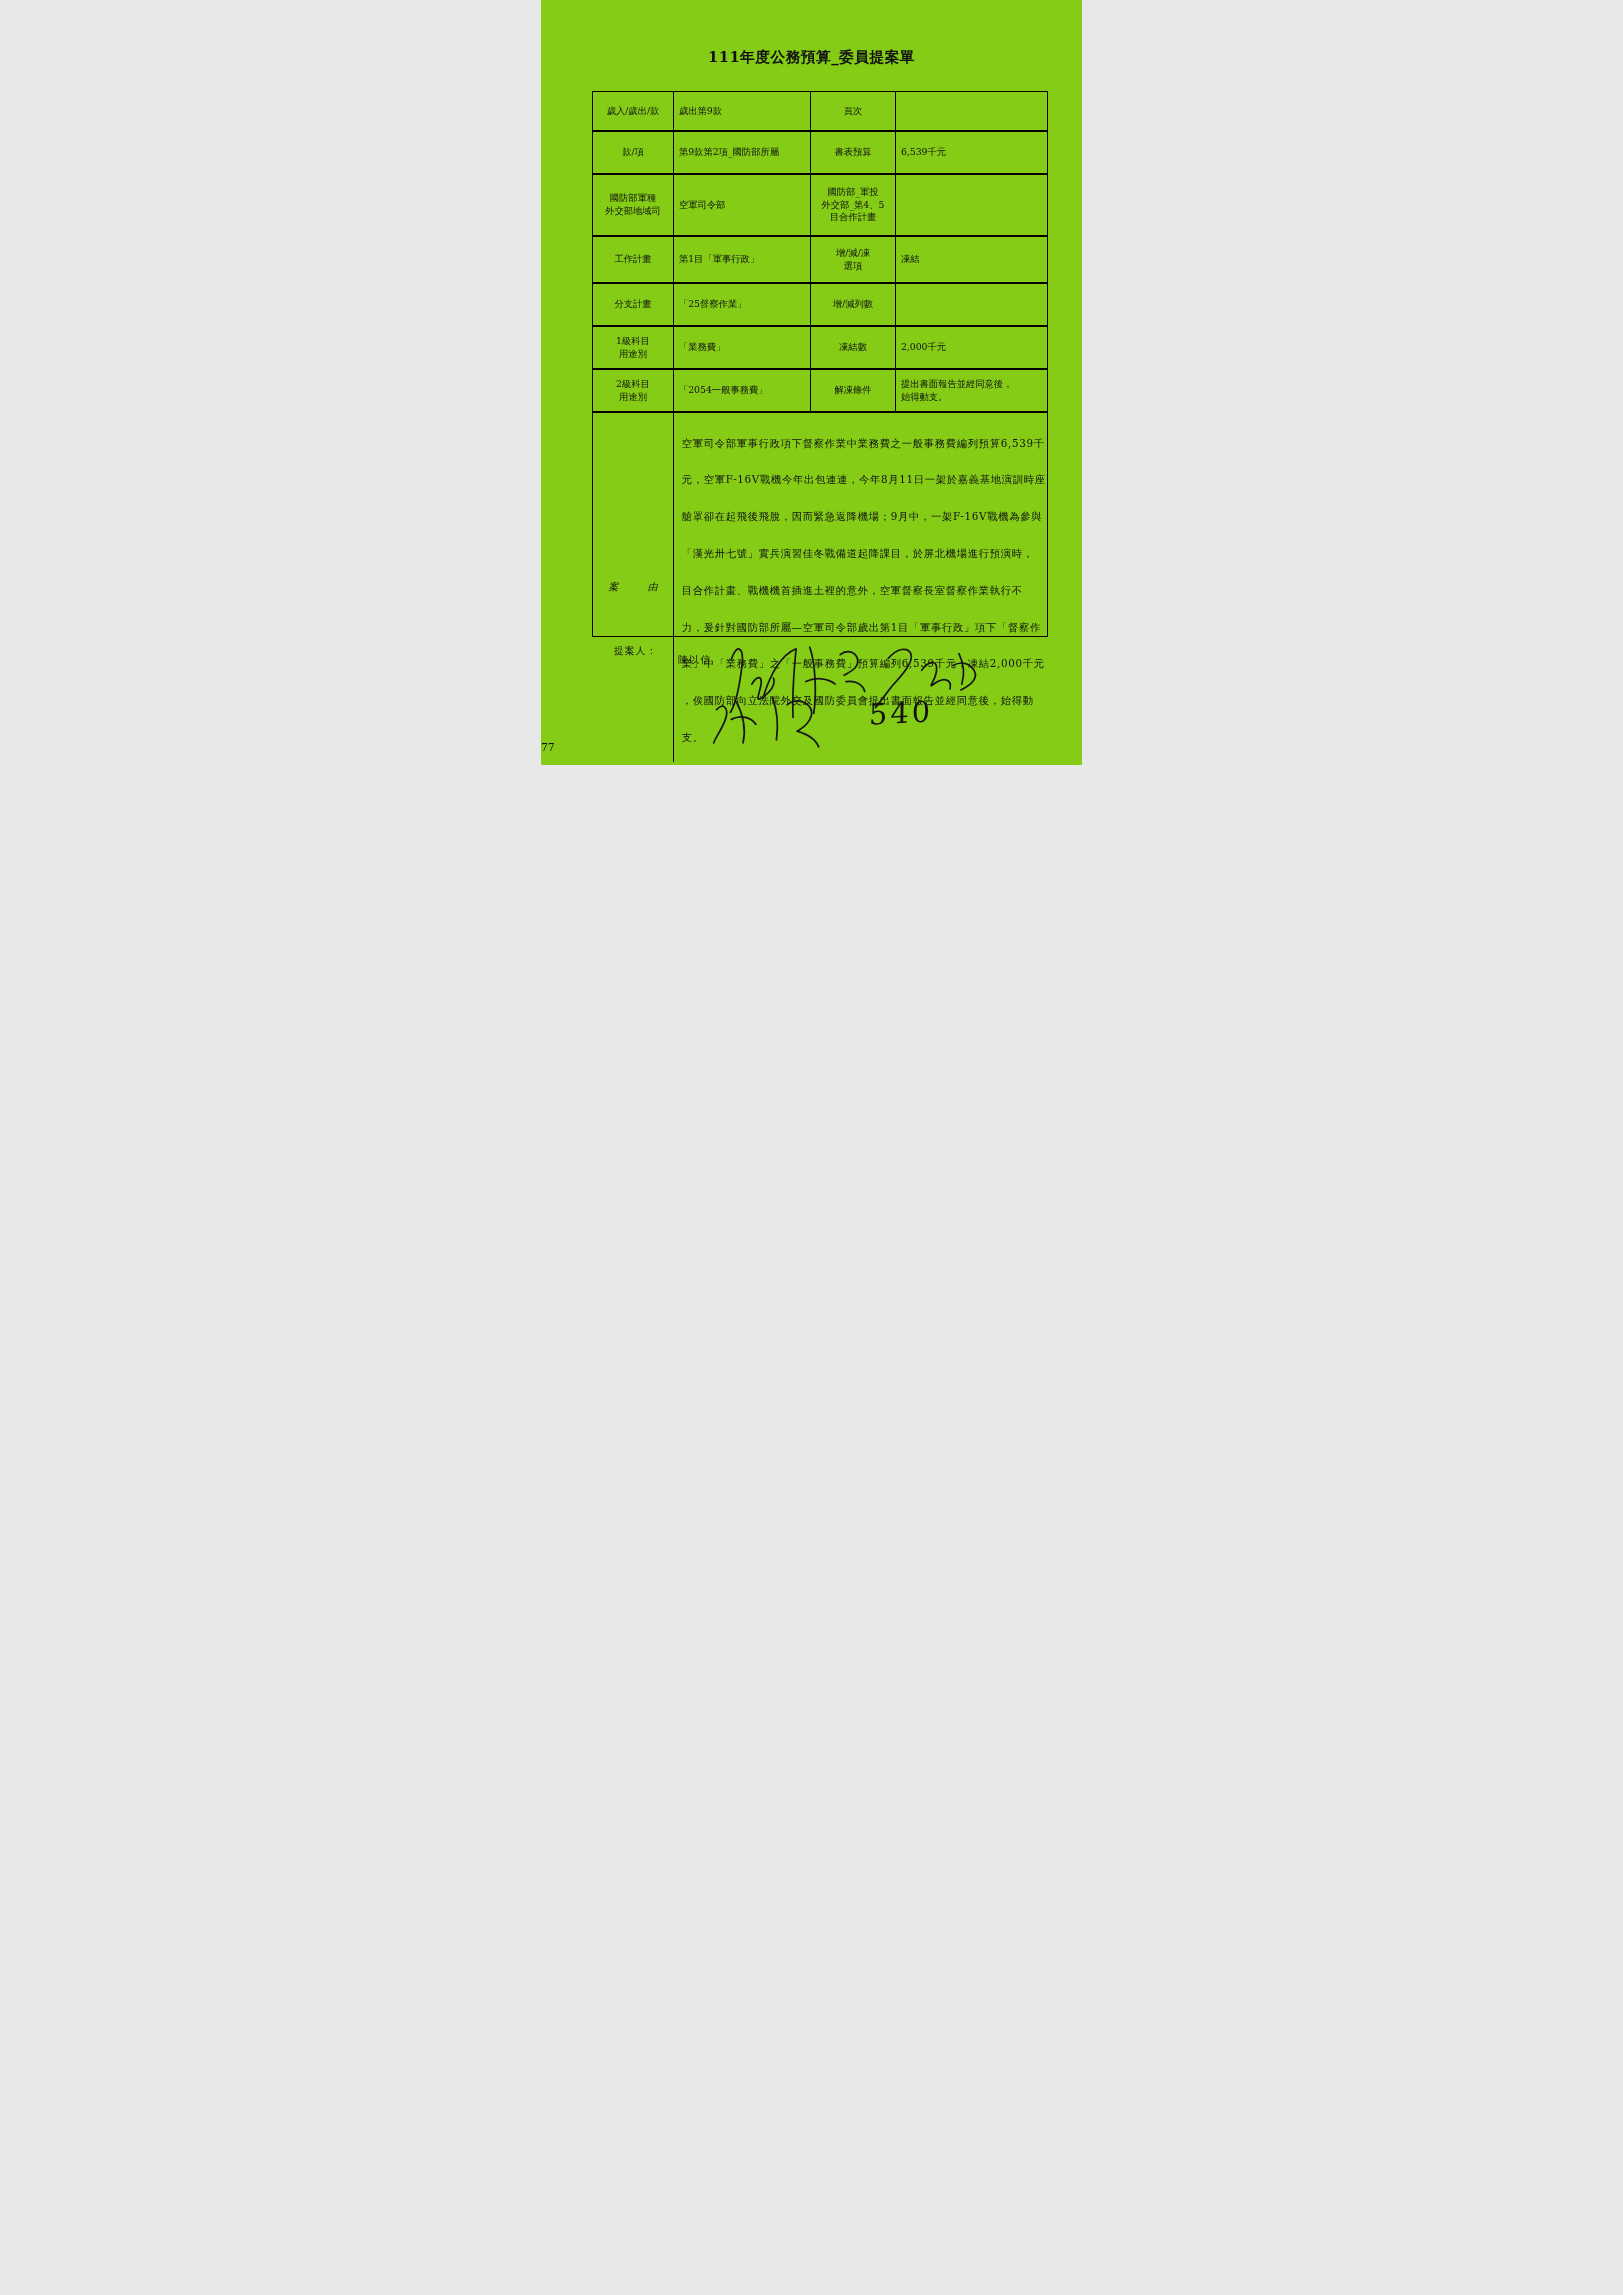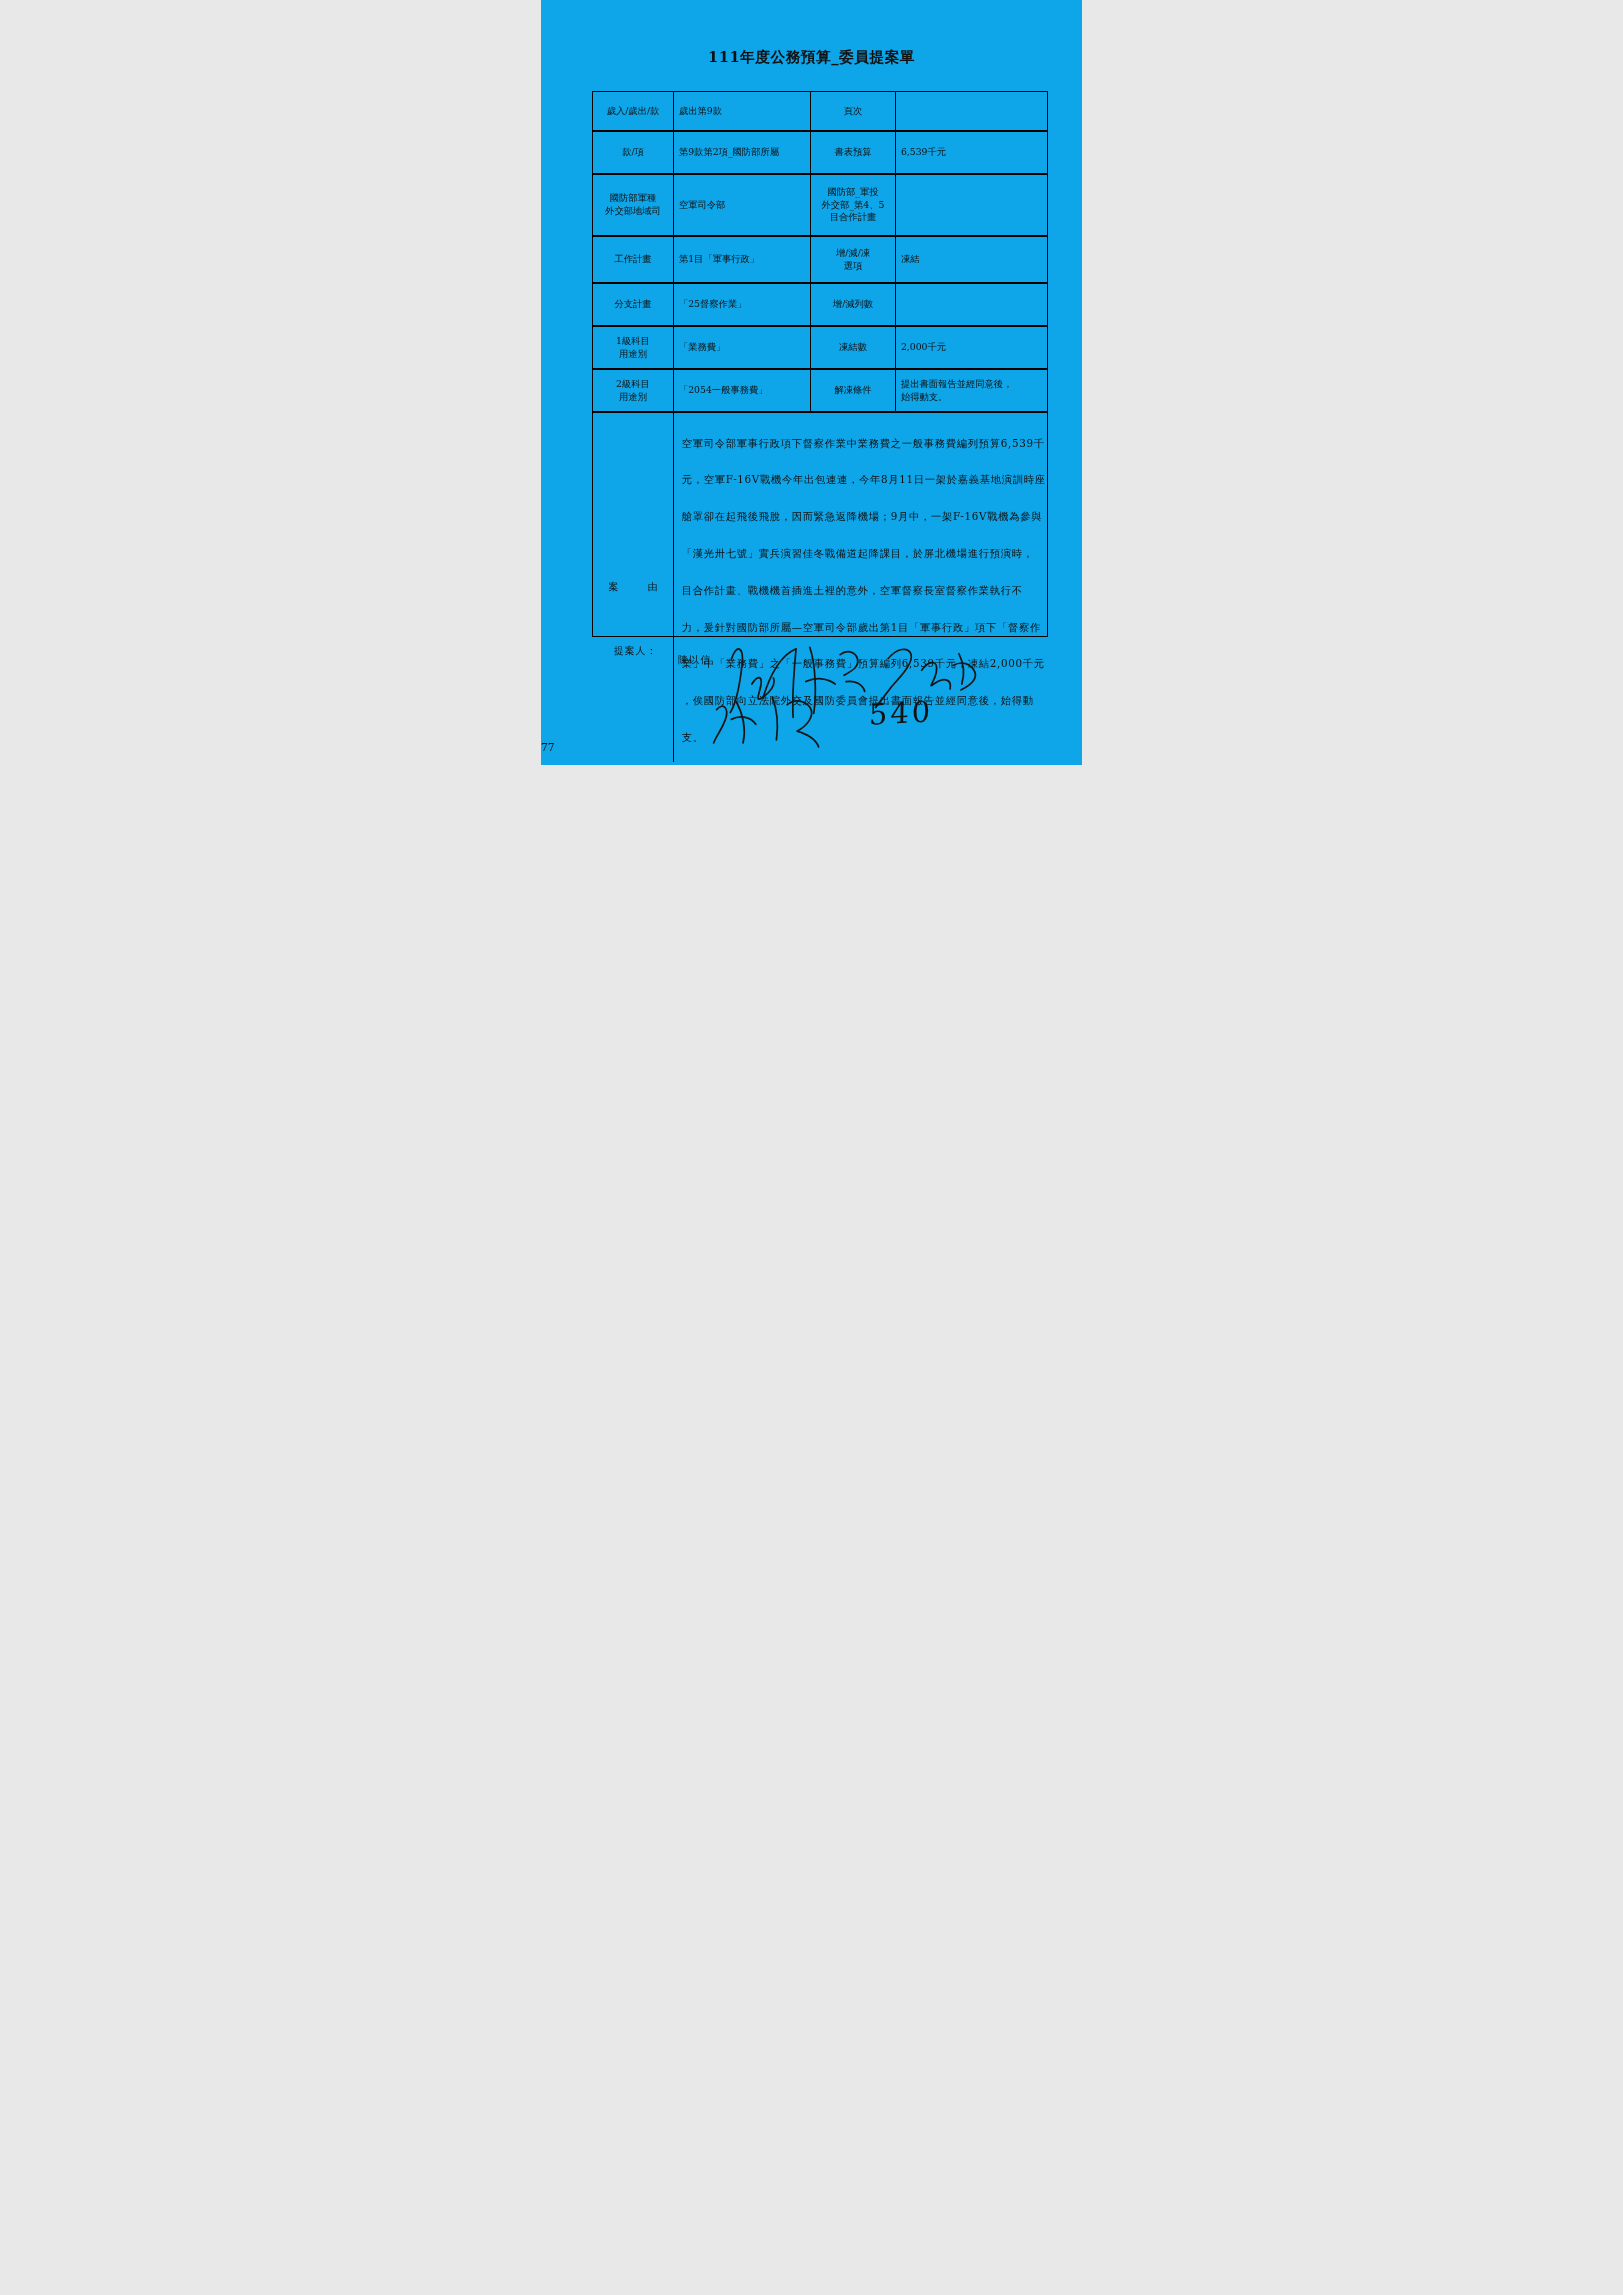--- a/index.html
+++ b/index.html
@@ -1,20 +1,20 @@
 <!DOCTYPE html>
 <html lang="zh-Hant" style="font-size:7.8px"><head>
 <meta charset="utf-8">
 <style>
   html,body{margin:0;padding:0;background:#e8e8e8;}
   .page{
     position:relative;
     width:541px;height:765px;
     margin:0 auto;
-    background:#0ea5e9;
+    background:#84cc16;
     font-family:"DejaVu Serif","Liberation Serif",serif;
     color:#111;
     overflow:hidden;
   }
   .doc-title{
     position:absolute;top:48px;left:0;right:0;
     text-align:center;
     font-size:14.7px;font-weight:600;letter-spacing:0.5px;
   }
   .budget-table{
@@ -41,21 +41,21 @@
     padding:2px 2.9px;
   }
   .cell:last-child{border-right:none;}
   .lab{justify-content:center;text-align:center;}
   .val{justify-content:flex-start;text-align:left;padding-left:4.9px;}
   .r1{height:40px;}  .r2{height:43px;}
   .r3{height:62px;} .r4{height:47px;}
   .r5{height:43px;}  .r6{height:43px;}
   .r7{height:43px;}
   .r8{flex:1 1 auto;}
-  .case-label{font-size:9.8px;}
+  .case-label{font-size:9.8px;font-style:italic;}
   .case-cell{
     grid-column:2 / span 3;
     display:block;
     border-right:none;
     padding:4.9px 2.9px 0 7.8px;
   }
   .case-line{
     font-size:10.3px;
     line-height:24px;
     letter-spacing:0.7px;

